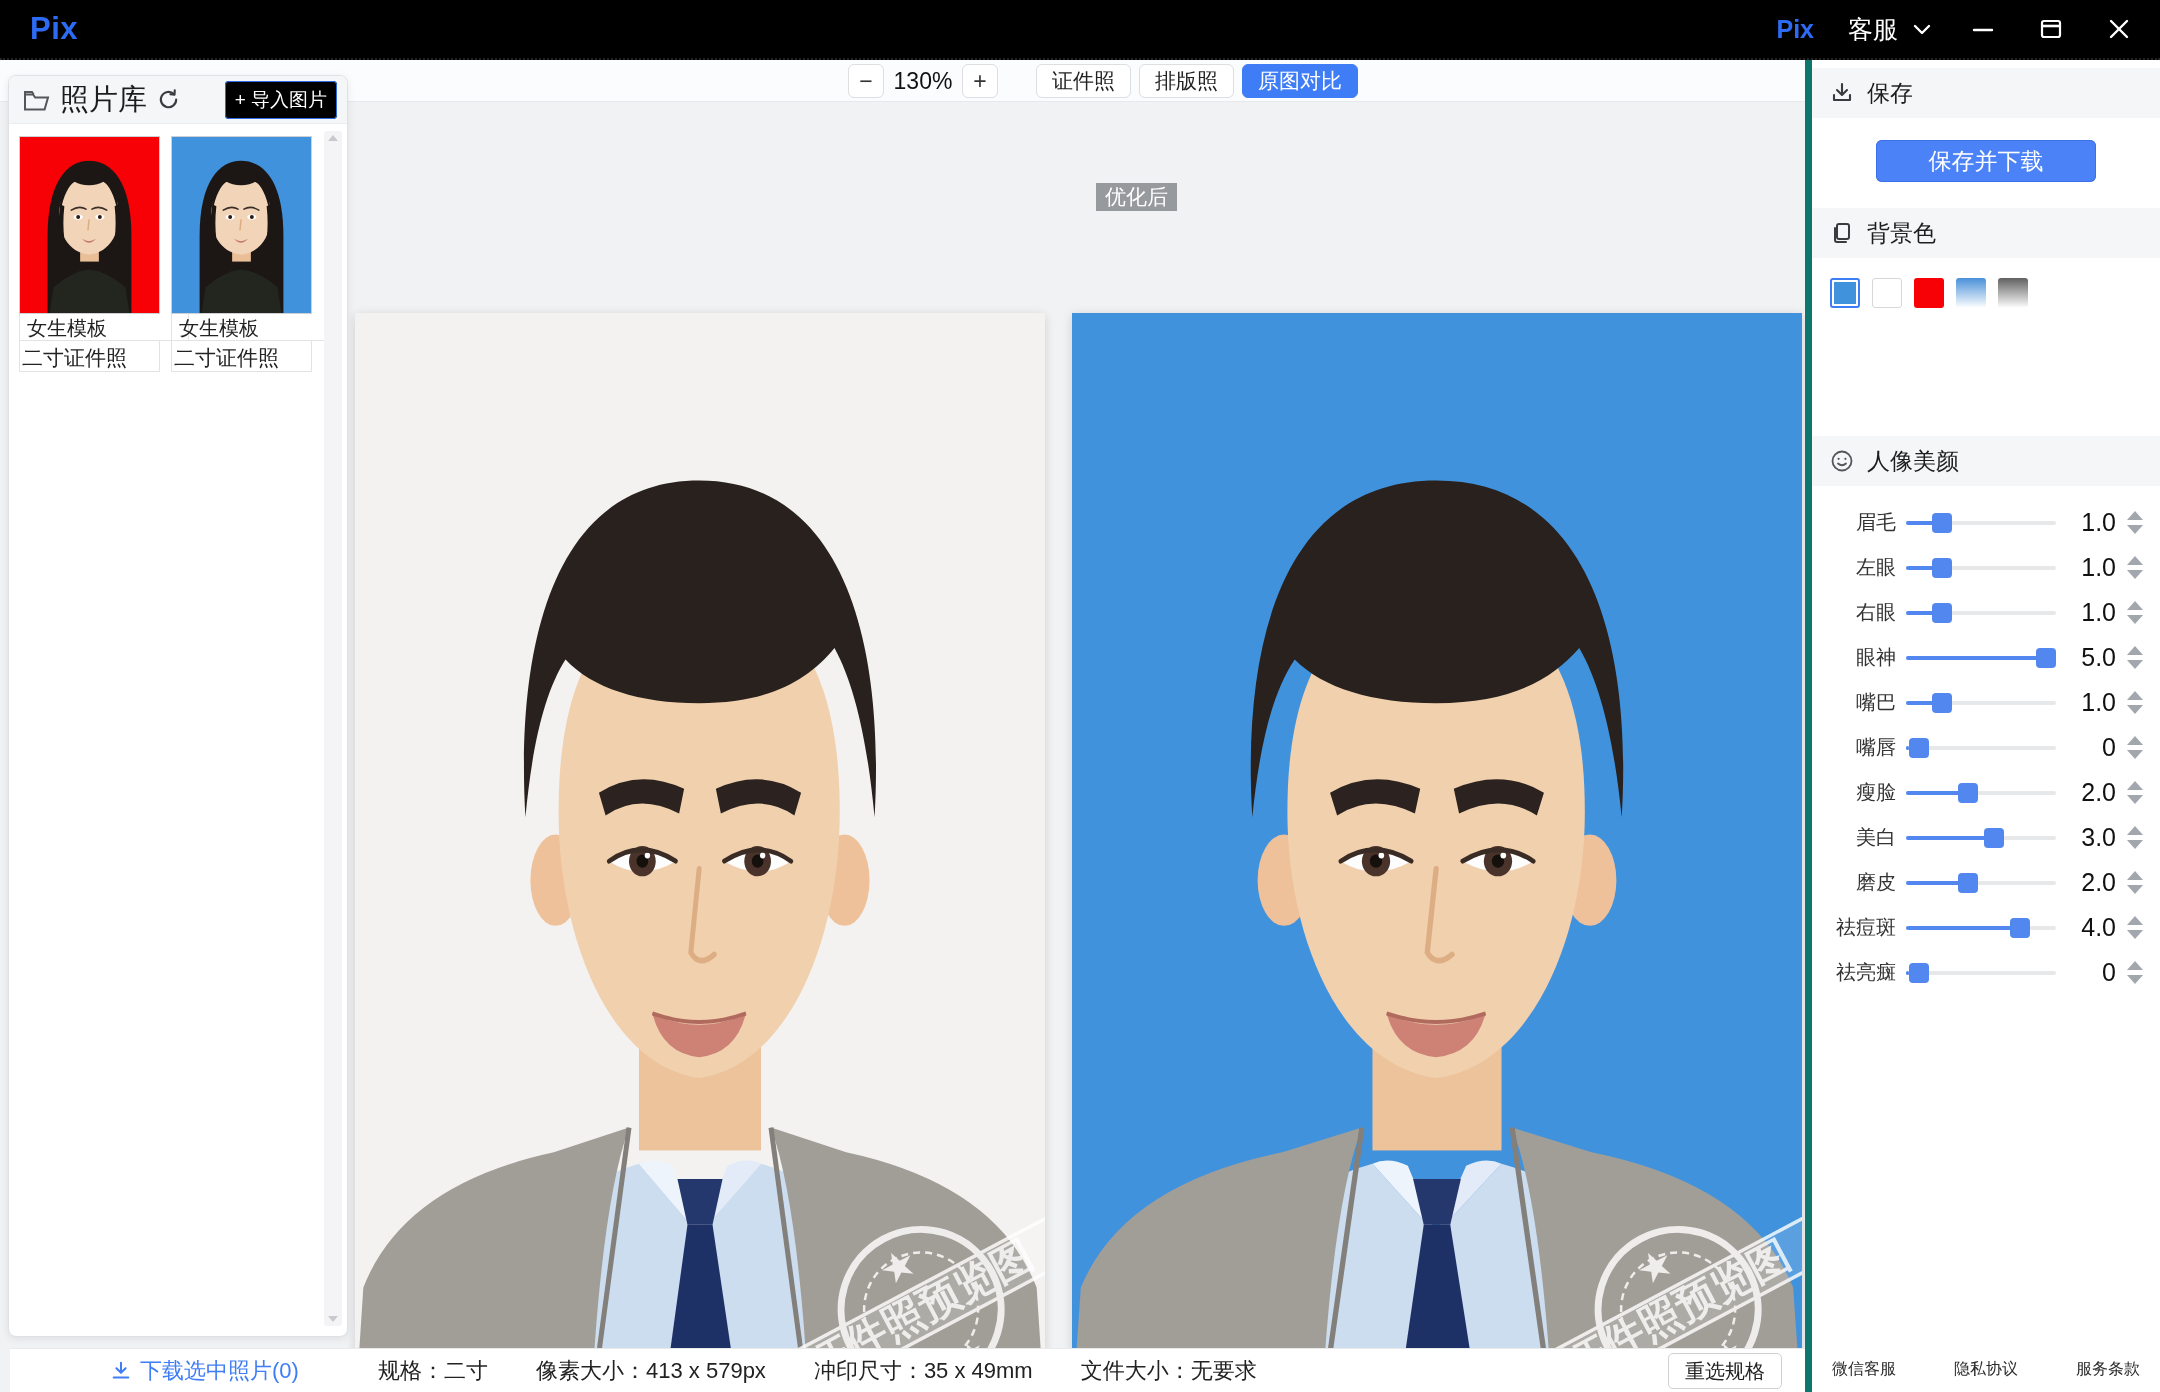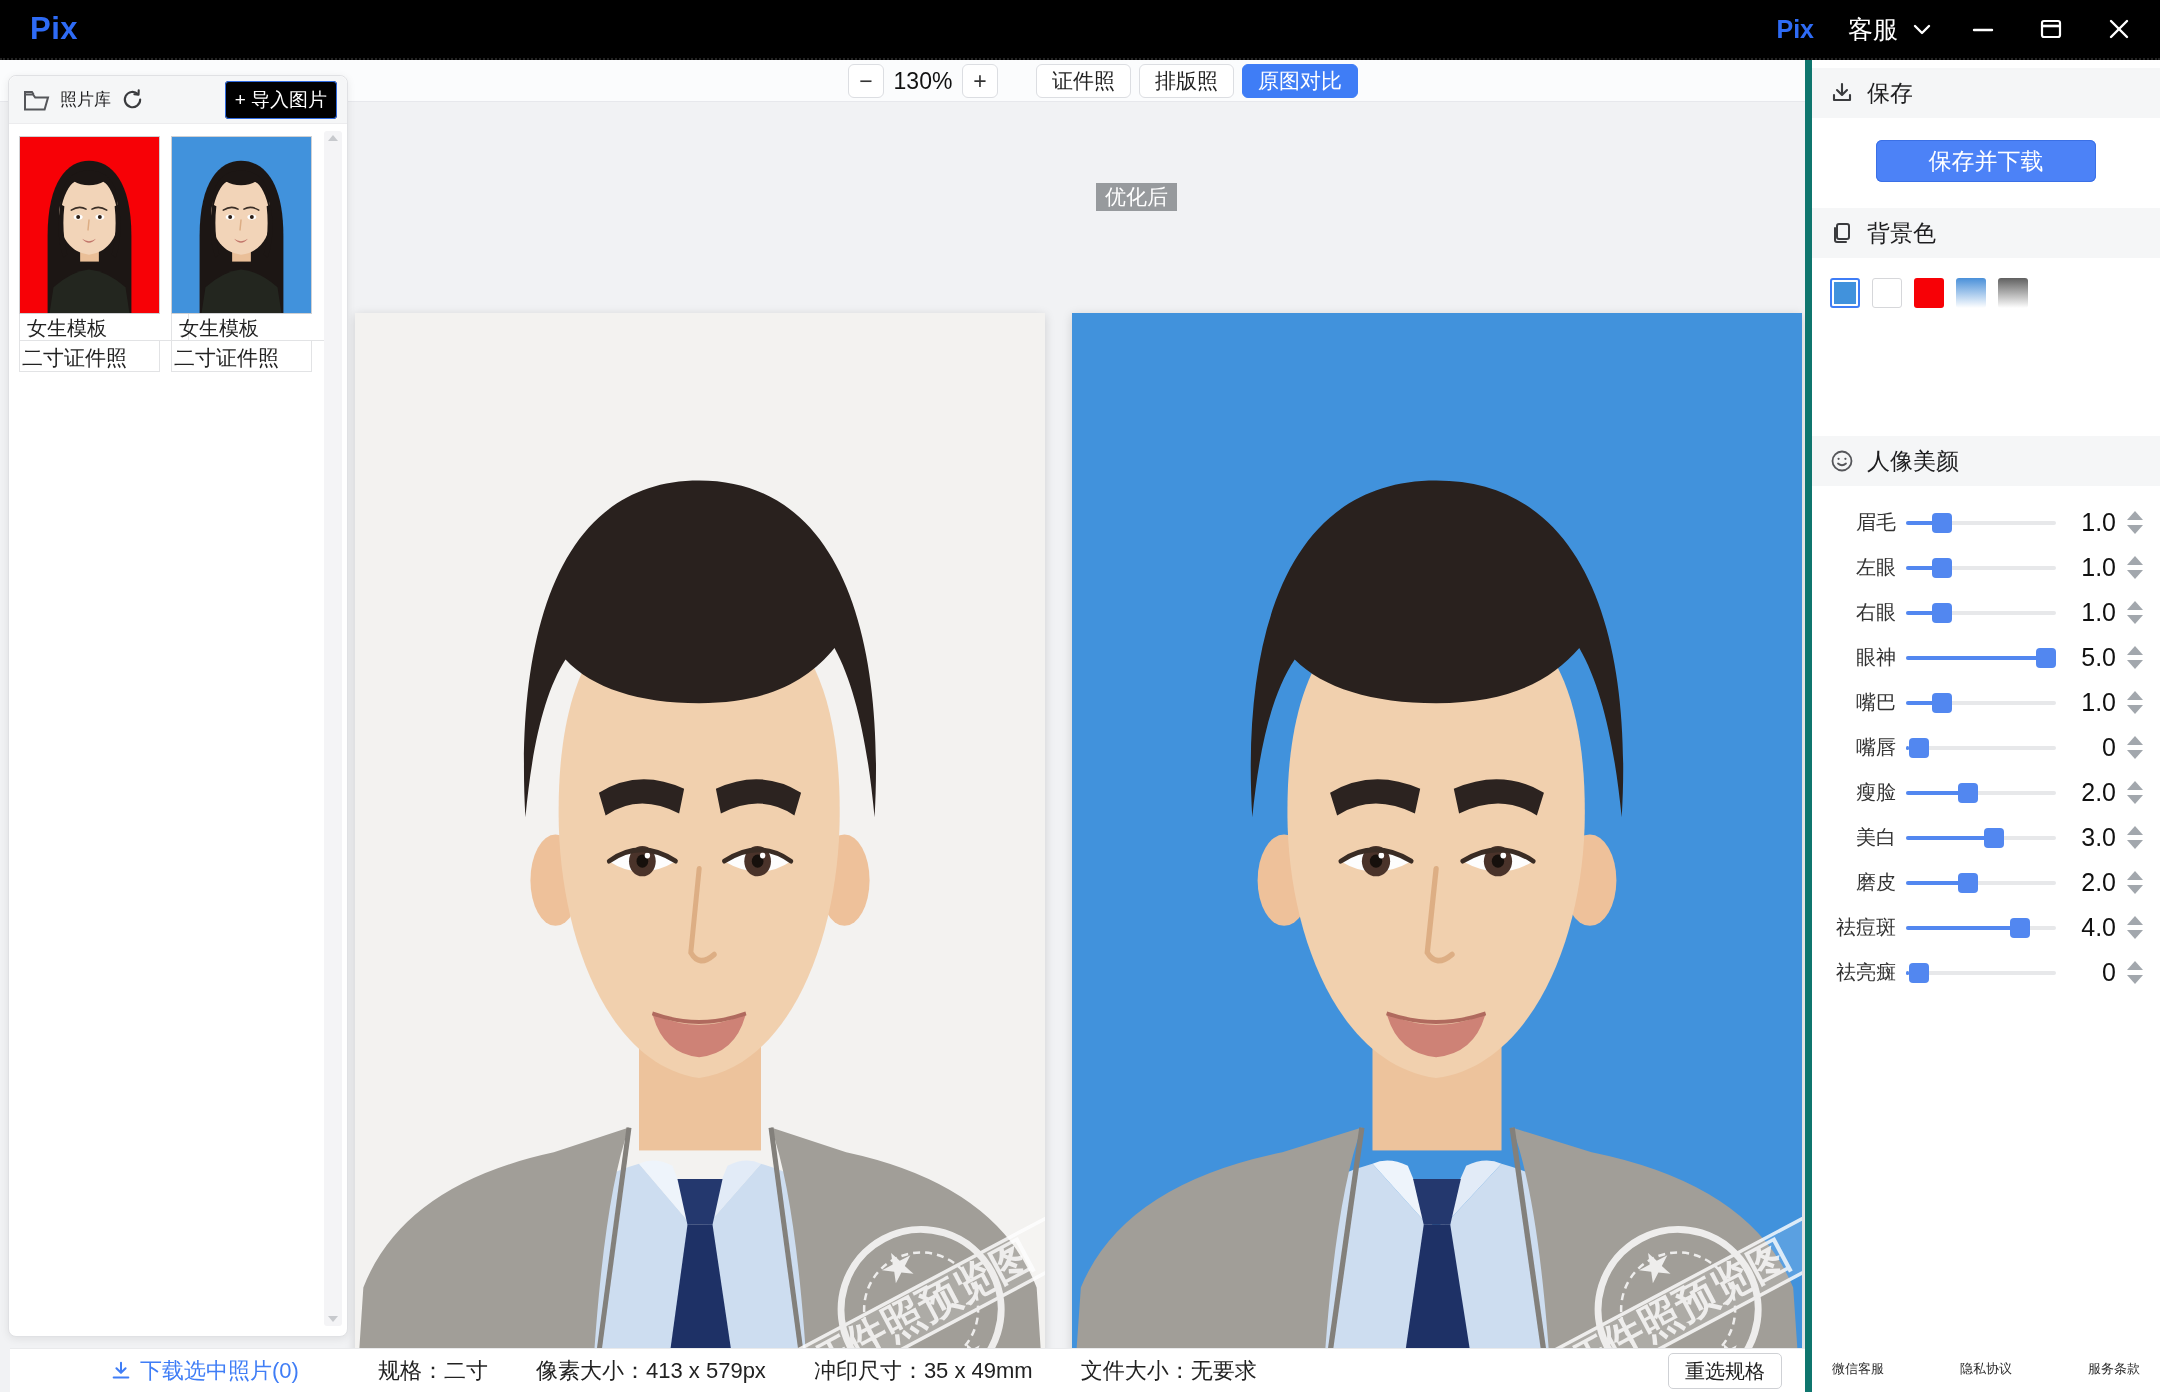--- a/index.html
+++ b/index.html
@@ -47,21 +47,21 @@
   .specs { position:absolute; left:368px; top:0; height:44px; display:flex; align-items:center; gap:48px;
     font-size:22px; color:#222; }
   .reselect-btn { position:absolute; right:33px; top:4px; height:36px; padding:0 16px; background:#fff;
     border:1px solid #cfd1d5; border-radius:5px; font-size:20px; color:#222; display:flex; align-items:center; cursor:pointer; }
 
   
   .library { position:absolute; left:8px; top:75px; width:340px; height:1262px; background:#fff;
     border:1px solid #e0e1e4; border-radius:8px; box-shadow:0 2px 8px rgba(0,0,0,.08); z-index:10; }
   .library-header { height:48px; background:#f5f6f7; border-radius:8px 8px 0 0; display:flex; align-items:center;
     gap:10px; padding:0 10px 0 14px; border-bottom:1px solid #ececee; }
-  .library-title { font-size:17px; color:#1d1d1f; }
+  .library-title { font-size:29px; color:#1d1d1f; }
   .icon-btn { cursor:pointer; display:flex; align-items:center; }
   .import-btn { margin-left:auto; background:#000000; color:#fff; font-size:19px; padding:6px 10px;
     border-radius:4px; cursor:pointer; box-shadow:0 0 0 1px #2f6ae0 inset; }
   .thumb-list { position:relative; padding:12px 0 0 10px; display:flex; gap:10px; }
   .thumb-card { width:142px; cursor:pointer; }
   .thumb-img { width:141px; height:178px; border:1px solid #cfd0d3; overflow:hidden; }
   .thumb-img svg { width:100%; height:100%; display:block; }
   .thumb-label { width:170px; height:27px; border:1px solid #e2e3e5; border-top:none; font-size:20px;
     color:#222; padding:1px 0 0 7px; overflow:hidden; white-space:nowrap; }
   .thumb-spec  { width:141px; height:31px; border:1px solid #e2e3e5; border-top:none; font-size:21px;
@@ -94,21 +94,21 @@
   .slider-thumb { position:absolute; top:50%; transform:translateY(-50%); width:20px; height:20px;
     background:#5287f0; border-radius:4px; cursor:grab; }
   .slider-value { width:48px; text-align:right; font-size:25px; color:#111; margin-right:8px; }
   .spinner { display:flex; flex-direction:column; gap:5px; align-items:center; width:22px; }
   .spin-up { width:0; height:0; border-left:8px solid transparent; border-right:8px solid transparent;
     border-bottom:9px solid #a2a7ad; cursor:pointer; }
   .spin-down { width:0; height:0; border-left:8px solid transparent; border-right:8px solid transparent;
     border-top:9px solid #a2a7ad; cursor:pointer; }
   .panel-footer { position:absolute; left:0; right:0; bottom:0; height:46px; display:flex; align-items:center;
     justify-content:space-between; padding:0 20px; }
-  .footer-link { font-size:13px; color:#2b2b2b; cursor:pointer; }
+  .footer-link { font-size:16px; color:#2b2b2b; cursor:pointer; }
 </style>
 </head>
 <body>
 
 <div class="app">
 
   <div class="titlebar">
     <div class="logo">Pix</div>
     <div class="titlebar-right">
       <div class="tb-brand">Pix</div>

